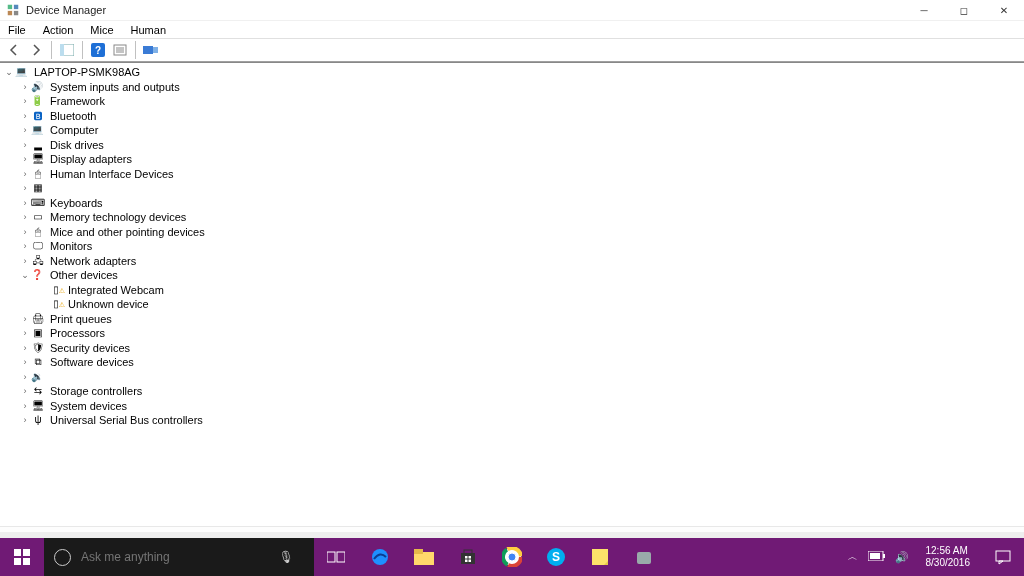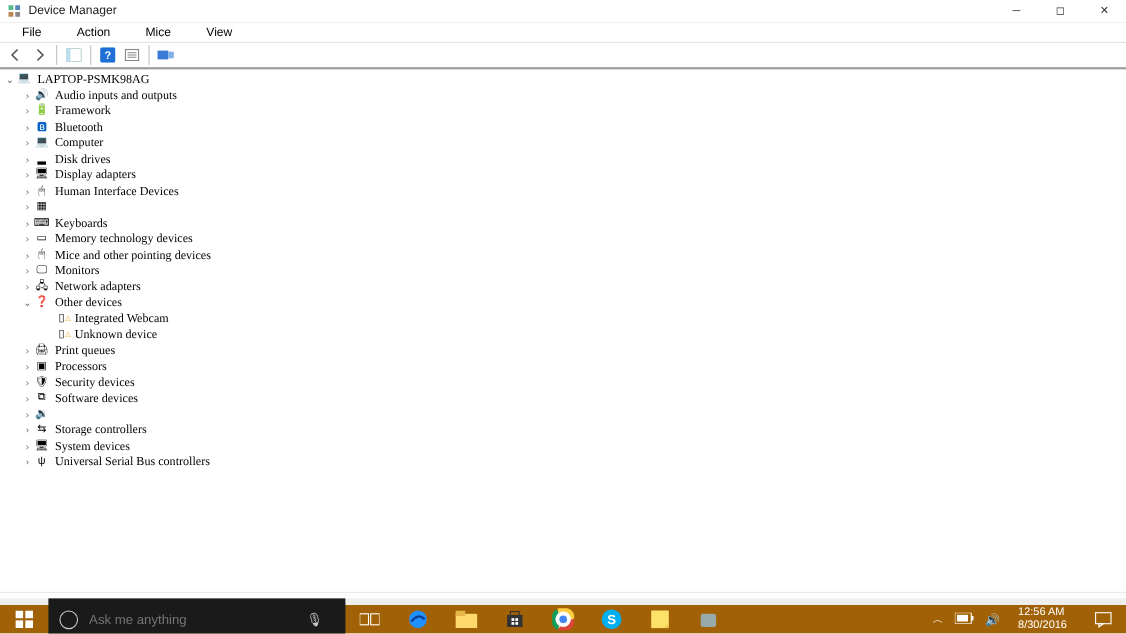--- a/index.html
+++ b/index.html
@@ -5,40 +5,40 @@
   * { box-sizing: border-box; margin: 0; padding: 0; font-family: "Segoe UI", Tahoma, sans-serif; }
   html, body { width: 1024px; height: 576px; overflow: hidden; background: #fff; }
   .window { display: flex; flex-direction: column; width: 100%; height: 100%; }
   
   .titlebar { height: 20px; display: flex; align-items: center; padding-left: 6px; font-size: 11px; color: #222; text-align: right; }
   .titlebar .app-icon { width: 14px; height: 14px; margin-right: 6px; display:flex; align-items:center; justify-content:center;}
   .titlebar .title { flex: 0 0 auto; }
   .titlebar .spacer { flex: 1; }
   .winctl { width: 40px; height: 20px; display:flex; align-items:center; justify-content:center; font-size:10px; color:#333;}
   
-  .menubar { height: 18px; border-top:1px solid #f0f0f0; display: flex; align-items: center; font-size: 11px; padding-left: 12px; gap: 16px; }
+  .menubar { height: 18px; border-top:1px solid #f0f0f0; display: flex; align-items: center; font-size: 11px; padding-left: 0; gap: 1px; }
   .menubar .item { padding: 2px 8px; cursor: default; }
   
   .toolbar { height: 24px; border-top:1px solid #e0e0e0; border-bottom:1px solid #a0a0a0; padding: 2px 4px; display:flex; align-items:center; gap:2px;}
   .tbtn { width: 20px; height: 20px; border:1px solid transparent; display:flex; align-items:center; justify-content:center; border-radius:2px;}
   .tsep { width:1px; height:18px; background:#c0c0c0; margin:0 3px;}
   
   .tree-wrap { flex:1; border-top:1px solid #888; overflow:hidden; padding:2px 0; background:#fff;}
   .tree { font-size: 11px; line-height: 14px; color:#000; padding-left:2px;}
   .node { display:flex; align-items:center; height:14.5px; white-space:nowrap;}
   .node .tw { width:10px; text-align:center; font-size:9px; color:#666; cursor:default; user-select:none;}
   .node .ic { width:14px; height:14px; margin:0 3px 0 1px; display:flex; align-items:center; justify-content:center; font-size:10px;}
-  .node .lbl { padding:0 2px;font-family:Liberation Serif, serif; }
+  .node .lbl { padding:0 2px; }
   .lvl0 { padding-left: 2px; }
   .lvl1 { padding-left: 18px; }
   .lvl2 { padding-left: 36px; }
   
   .content-bottom { height:6px; background:#fdfdfd; border-top:1px solid #e8e8e8;}
   .bottom-gap { height: 6px; background:#eee;}
-  .taskbar { height: 26px; background:#a16207; display:flex; align-items:center; color:#fff; font-size:12px;}
+  .taskbar { height: 38px; background:#701a75; display:flex; align-items:center; color:#fff; font-size:12px;}
   .start { width:44px; height:38px; display:flex; align-items:center; justify-content:center;}
   .cortana { flex:0 0 270px; height:38px; display:flex; align-items:center; gap:10px; padding-left:10px; background:#1a1a1a;}
   .cortana .circ { width:17px; height:17px; border:1.6px solid #ccc; border-radius:50%;}
   .cortana input { background:transparent; border:0; color:#aaa; font-size:12px; outline:none; width:180px;}
   .cortana .mic { width:30px; display:flex; justify-content:center; color:#ccc; font-size:12px;}
   .task-icons { display:flex; align-items:center; height:38px;}
   .ticon { width:44px; height:38px; display:flex; align-items:center; justify-content:center; font-size:16px;}
   .tspacer { flex:1; }
   .tray { display:flex; align-items:center; gap:10px; padding-right:4px; color:#fff; font-size:11px;}
   .tray .clock { text-align:left; line-height:12px; font-size:10px; padding:0 6px;}
@@ -65,21 +65,21 @@
     <span class="spacer"></span>
     <div class="winctl">─</div>
     <div class="winctl">◻</div>
     <div class="winctl">✕</div>
   </div>
 
   <div class="menubar">
     <div class="item">File</div>
     <div class="item">Action</div>
     <div class="item">Mice</div>
-    <div class="item">View</div>
+    <div class="item">Human</div>
   </div>
 
   <div class="toolbar">
     <div class="tbtn">
         <svg width="12" height="12" viewBox="0 0 12 12">
           <path d="M8 1 L3 6 L8 11" stroke="#555" stroke-width="1.5" fill="none"></path>
         </svg>
       </div>
     <div class="tbtn">
         <svg width="12" height="12" viewBox="0 0 12 12">
@@ -120,21 +120,21 @@
   <div class="tree-wrap">
     <div class="tree" id="tree">
         <div class="node lvl0">
           <span class="tw">⌄</span>
           <span class="ic">💻</span>
           <span class="lbl">LAPTOP-PSMK98AG</span>
         </div>
         <div class="node lvl1">
           <span class="tw">›</span>
           <span class="ic">🔊</span>
-          <span class="lbl">Audio inputs and outputs</span>
+          <span class="lbl">System inputs and outputs</span>
         </div>
         <div class="node lvl1">
           <span class="tw">›</span>
           <span class="ic">🔋</span>
           <span class="lbl">Framework</span>
         </div>
         <div class="node lvl1">
           <span class="tw">›</span>
           <span class="ic" style="color: rgb(10, 99, 196);">🅱</span>
           <span class="lbl">Bluetooth</span>

